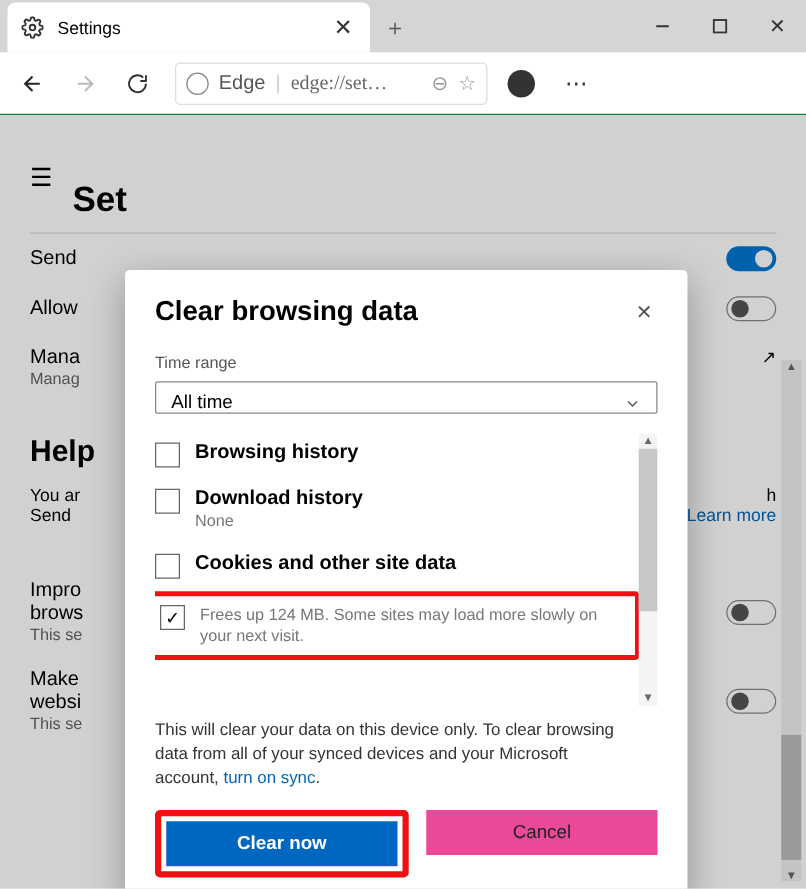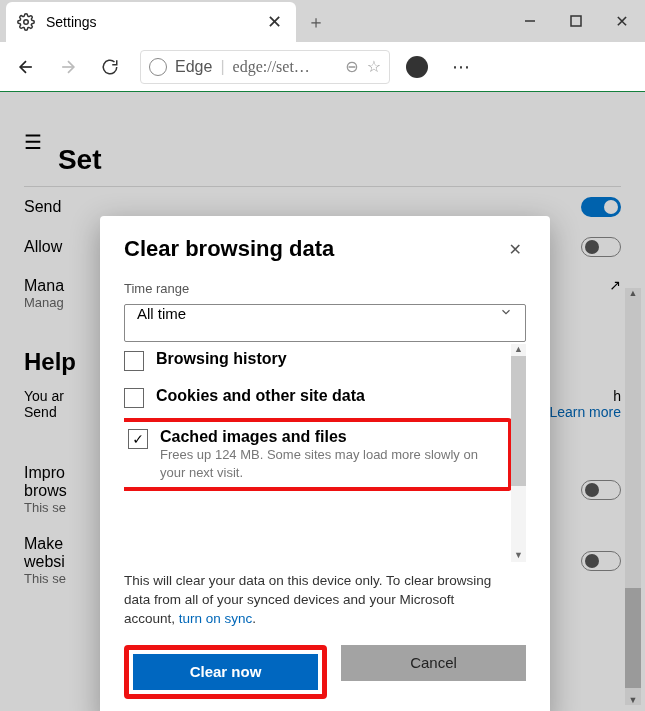--- a/index.html
+++ b/index.html
@@ -37,37 +37,37 @@
   .toggle .knob { width:14px;height:14px;border-radius:50%; background:#fff; position:absolute; top:3px; right:3px;}
   .toggle.off .knob { background:#555; left:3px; right:auto; top:2px;}
   .link { color:#0067b8; }
   .dimlayer { position:absolute; inset:0; background:rgba(0,0,0,0.18);}
   
   .dialog { position:absolute; left:100px; top:124px; width:450px; background:#fff; border-radius:4px; box-shadow:0 8px 30px rgba(0,0,0,0.3); padding:20px 24px 22px 24px;}
   .dlg-hdr { display:flex; align-items:flex-start; margin-bottom:18px;}
   .dlg-title { font-size:22px; font-weight:600;}
   .dlg-close { margin-left:auto; font-size:16px; color:#555; padding:4px;}
   .dlg-label { font-size:13px; color:#555; margin-bottom:8px;}
-  .select { height:38px; border:1px solid #888; border-radius:2px; display:flex; align-items:flex-start; padding:0 12px; font-size:15px; margin-bottom:2px;}
+  .select { height:26px; border:1px solid #888; border-radius:2px; display:flex; align-items:flex-end; padding:0 12px; font-size:15px; margin-bottom:16px;}
   .select .chev { margin-left:auto; }
   .list { height:218px; overflow:hidden; position:relative; padding-right:18px;}
   .item { display:flex; gap:12px; padding:6px 0 10px 0;}
   .cb { width:20px;height:20px; border:1px solid #666; flex:0 0 20px; margin-top:1px; display:flex;align-items:center;justify-content:center; font-size:14px;}
   .item-body { flex:1; }
   .item-title { font-size:16px; font-weight:600; }
   .item-sub { font-size:13px; color:#777; line-height:1.35; }
   .redbox { border:4px solid #e11; border-radius:4px; padding:4px;}
   .scroll { position:absolute; right:0; top:0; width:15px; height:100%; background:#f4f4f4;}
   .scroll-thumb { position:absolute; right:0; top:12px; width:15px; height:130px; background:#c8c8c8;}
   .scroll-arrow { position:absolute; width:15px; height:12px; text-align:center; font-size:9px; color:#666;}
   .note { font-size:13.5px; color:#333; line-height:1.4; margin:10px 18px 16px 0;}
   .btnrow { display:flex; gap:14px;}
   .btn { flex:1; height:36px; display:flex;align-items:center;justify-content:center; font-size:15px;}
   .btn-primary { background:#0067c0; color:#fff; font-weight:600;}
-  .btn-secondary { background:#a3a3a3; color:#222;}
+  .btn-secondary { background:#ec4899; color:#222;}
   .redbox-btn { border:5px solid #e11; border-radius:4px; padding:4px; display:inline-block;}
   .rsb { position:absolute; right:4px; top:196px; width:16px; bottom:6px; }
   .rsb .track { position:absolute; inset:0; background:#f0f0f0;}
   .rsb .thumb { position:absolute; right:0; top:300px; width:16px; height:100px; background:#bcbcbc;}
   svg { display:block; }
 </style>
 </head>
 <body>
 
 <div class="window">
@@ -220,28 +220,34 @@
       <div class="list">
         <div class="item">
           <div class="cb"></div>
           <div class="item-body">
             <div class="item-title">Browsing history</div>
           </div>
         </div>
         <div class="item">
           <div class="cb"></div>
           <div class="item-body">
+            <div class="item-title">Download history</div>
+            <div class="item-sub">None</div>
+          </div>
+        </div>
+        <div class="item">
+          <div class="cb"></div>
+          <div class="item-body">
             <div class="item-title">Cookies and other site data</div>
           </div>
         </div>
         <div class="redbox" style="margin-left:-8px;margin-right:-4px;">
           <div class="item" style="padding:2px 4px 2px 4px;">
             <div class="cb">✓</div>
             <div class="item-body">
-              <div class="item-title">Cached images and files</div>
               <div class="item-sub">Frees up 124 MB. Some sites may load more slowly on your next visit.</div>
             </div>
           </div>
         </div>
         <div class="scroll">
           <div class="scroll-arrow" style="top:0;">▲</div>
           <div class="scroll-thumb"></div>
           <div class="scroll-arrow" style="bottom:0;">▼</div>
         </div>
       </div>

